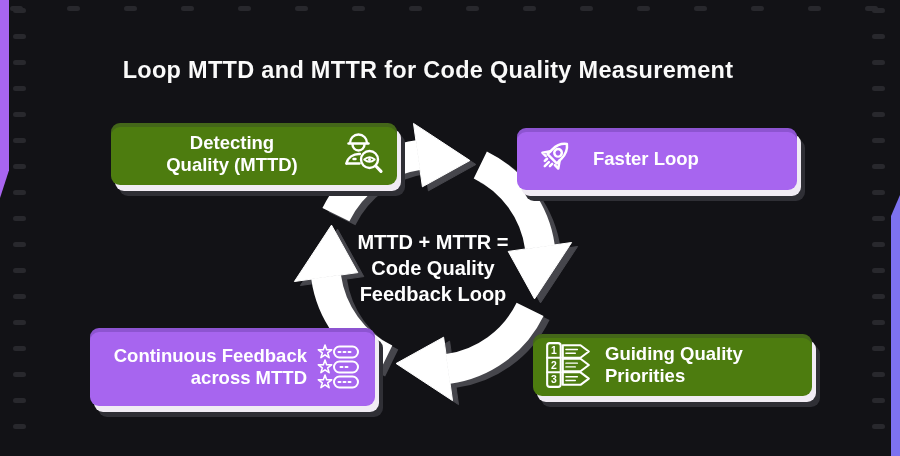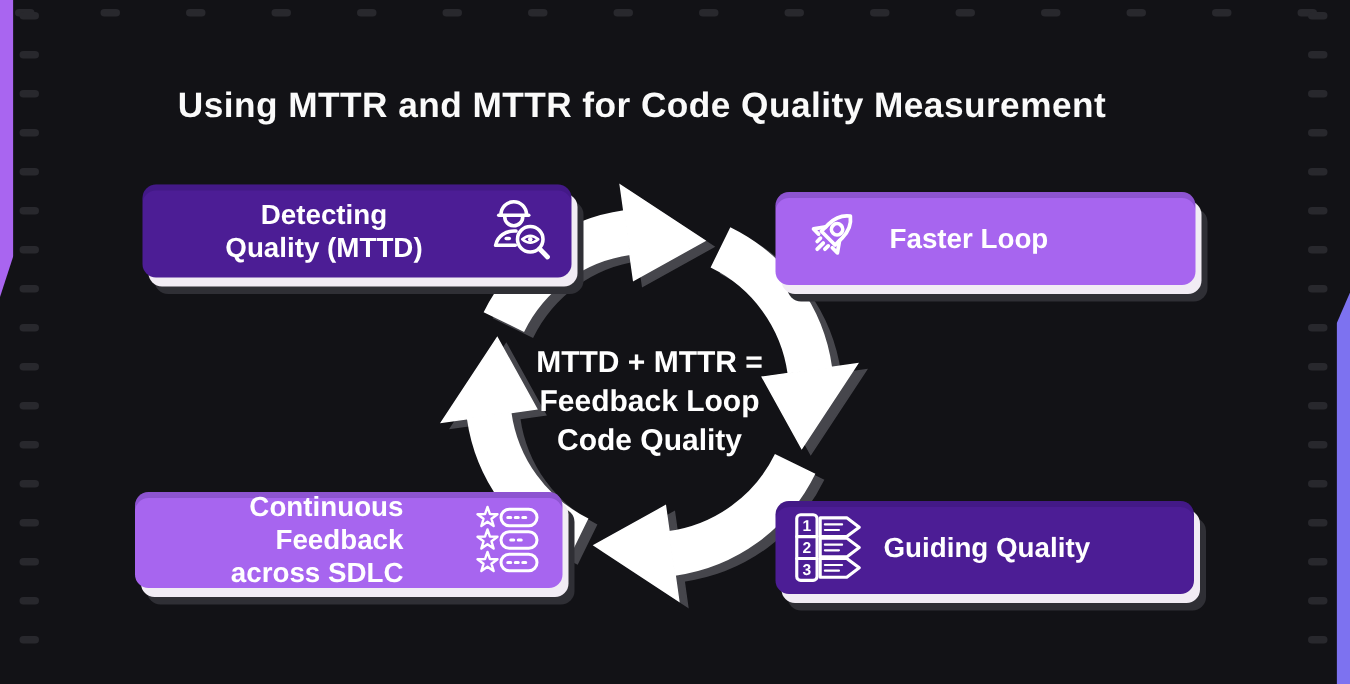--- a/index.html
+++ b/index.html
@@ -19,42 +19,42 @@
     clip-path:polygon(100% 0,100% 100%,0 100%,0 8%);
   }
   .title{
     position:absolute;left:0;top:57px;width:856px;text-align:center;
     font-size:23.5px;font-weight:700;letter-spacing:.3px;color:#fafafa;
   }
   .card{
     position:absolute;border-radius:9px;display:flex;align-items:center;
     box-shadow:4px 6px 0 #f1ecf4, 8px 11px 0 #2f2f35, inset 0 4px 0 rgba(25,10,70,.18);
   }
-  .card.indigo{background:#4c1d95;}
+  .card.indigo{background:#4d7c0f;margin-left:16px;}
   .card.violet{background:#a765ef;}
   .card-text{flex:1;font-weight:700;font-size:18.5px;line-height:22px;}
   .ta-c{text-align:center;}
   .ta-r{text-align:right;}
   .ta-l{text-align:left;}
   .card svg{flex:0 0 auto;}
   .center-label{
     position:absolute;left:283px;top:229px;width:300px;text-align:center;
     font-size:20px;font-weight:700;line-height:26px;color:#fff;
   }
   .ring{position:absolute;left:283px;top:112px;}
 </style>
 </head>
 <body>
 
 <div class="stage">
 
   <div class="strip-left"></div>
   <div class="strip-right"></div>
 
-  <div class="title">Using MTTR and MTTR for Code Quality Measurement</div>
+  <div class="title">Loop MTTD and MTTR for Code Quality Measurement</div>
 
   <svg class="ring" width="300" height="300" viewBox="0 0 300 300">
     <g transform="translate(6,4)" stroke="#46464c" fill="#46464c">
       <path d="M 52.9 102.7 A 108 108 0 0 1 135.0 43.1" stroke-width="30" fill="none"></path>
       <path d="M 197.3 52.9 A 108 108 0 0 1 256.9 135.0" stroke-width="30" fill="none"></path>
       <path d="M 247.1 197.3 A 108 108 0 0 1 165.0 256.9" stroke-width="30" fill="none"></path>
       <path d="M 102.7 247.1 A 108 108 0 0 1 43.1 165.0" stroke-width="30" fill="none"></path>
       <path d="M 130.5 11.4 L 186.9 48.5 L 139.4 74.8 Z"></path>
       <path d="M 288.6 130.5 L 251.5 186.9 L 225.2 139.4 Z"></path>
       <path d="M 169.5 288.6 L 113.1 251.5 L 160.6 225.2 Z"></path>
@@ -67,22 +67,22 @@
       <path d="M 102.7 247.1 A 108 108 0 0 1 43.1 165.0" stroke-width="30" fill="none"></path>
       <path d="M 130.5 11.4 L 186.9 48.5 L 139.4 74.8 Z"></path>
       <path d="M 288.6 130.5 L 251.5 186.9 L 225.2 139.4 Z"></path>
       <path d="M 169.5 288.6 L 113.1 251.5 L 160.6 225.2 Z"></path>
       <path d="M 11.4 169.5 L 48.5 113.1 L 74.8 160.6 Z"></path>
     </g>
   </svg>
 
   <div class="center-label">
     <div>MTTD + MTTR =</div>
+    <div>Code Quality</div>
     <div>Feedback Loop</div>
-    <div>Code Quality</div>
   </div>
 
   <div class="card indigo" style="left:95px;top:123px;width:262px;height:62px;padding:0 10px 0 14px;">
     <div class="card-text ta-c">
       <div>Detecting</div>
       <div>Quality (MTTD)</div>
     </div>
     <svg width="48" height="48" viewBox="0 0 48 48" fill="none" stroke="#ffffff" stroke-width="2.4" stroke-linecap="round" stroke-linejoin="round">
       <path d="M11 13 a8.5 8.5 0 0 1 17 0"></path>
       <path d="M9.5 13.5 h20"></path>
@@ -107,24 +107,24 @@
         <path d="M20.5 28 v3"></path>
         <path d="M24 29 v5.5"></path>
         <path d="M27.5 28 v3"></path>
       </g>
     </svg>
     <div class="card-text ta-l">
       <div>Faster Loop</div>
     </div>
   </div>
 
-  <div class="card violet" style="left:90px;top:328px;width:263px;height:64px;padding:0 10px 0 12px;gap:38px;">
+  <div class="card violet" style="left:90px;top:328px;width:263px;height:78px;padding:0 10px 0 12px;">
     <div class="card-text ta-r" style="padding-right:10px">
       <div>Continuous Feedback</div>
-      <div>across SDLC</div>
+      <div>across MTTD</div>
     </div>
     <svg width="48" height="48" viewBox="0 0 48 48" fill="none" stroke="#ffffff" stroke-width="1.6" stroke-linecap="round" stroke-linejoin="round">
       <g transform="translate(8,9)">
         <path d="M0,-7 L1.65,-2.27 L6.66,-2.16 L2.66,0.87 L4.11,5.66 L0,2.8 L-4.11,5.66 L-2.66,0.87 L-6.66,-2.16 L-1.65,-2.27 Z"></path>
       </g>
       <rect x="17" y="3.5" width="24" height="11" rx="5.5" stroke-width="2"></rect>
       <path d="M21.5 9 h2 M26.5 9 h2 M31.5 9 h2" stroke-width="2"></path>
       <g transform="translate(8,24)">
         <path d="M0,-7 L1.65,-2.27 L6.66,-2.16 L2.66,0.87 L4.11,5.66 L0,2.8 L-4.11,5.66 L-2.66,0.87 L-6.66,-2.16 L-1.65,-2.27 Z"></path>
       </g>
@@ -147,20 +147,21 @@
       <path d="M19 18 h17 l8 6 l-8 6 h-17 z"></path>
       <path d="M22 22.2 h11 M22 25.8 h9" stroke-width="1.4"></path>
       <path d="M19 31 h17 l8 6 l-8 6 h-17 z"></path>
       <path d="M22 35.2 h11 M22 38.8 h9" stroke-width="1.4"></path>
       <text x="10.5" y="13.5" text-anchor="middle" font-size="10" font-weight="bold" fill="#ffffff" stroke="none" font-family="Liberation Sans, sans-serif">1</text>
       <text x="10.5" y="27.5" text-anchor="middle" font-size="10" font-weight="bold" fill="#ffffff" stroke="none" font-family="Liberation Sans, sans-serif">2</text>
       <text x="10.5" y="41.5" text-anchor="middle" font-size="10" font-weight="bold" fill="#ffffff" stroke="none" font-family="Liberation Sans, sans-serif">3</text>
     </svg>
     <div class="card-text ta-l">
       <div>Guiding Quality</div>
+      <div>Priorities</div>
     </div>
   </div>
 
 <div class="dot" style="left: 10px; top: 6px;"></div>
     <div class="dot" style="left: 67px; top: 6px;"></div>
     <div class="dot" style="left: 124px; top: 6px;"></div>
     <div class="dot" style="left: 181px; top: 6px;"></div>
     <div class="dot" style="left: 238px; top: 6px;"></div>
     <div class="dot" style="left: 295px; top: 6px;"></div>
     <div class="dot" style="left: 352px; top: 6px;"></div>

